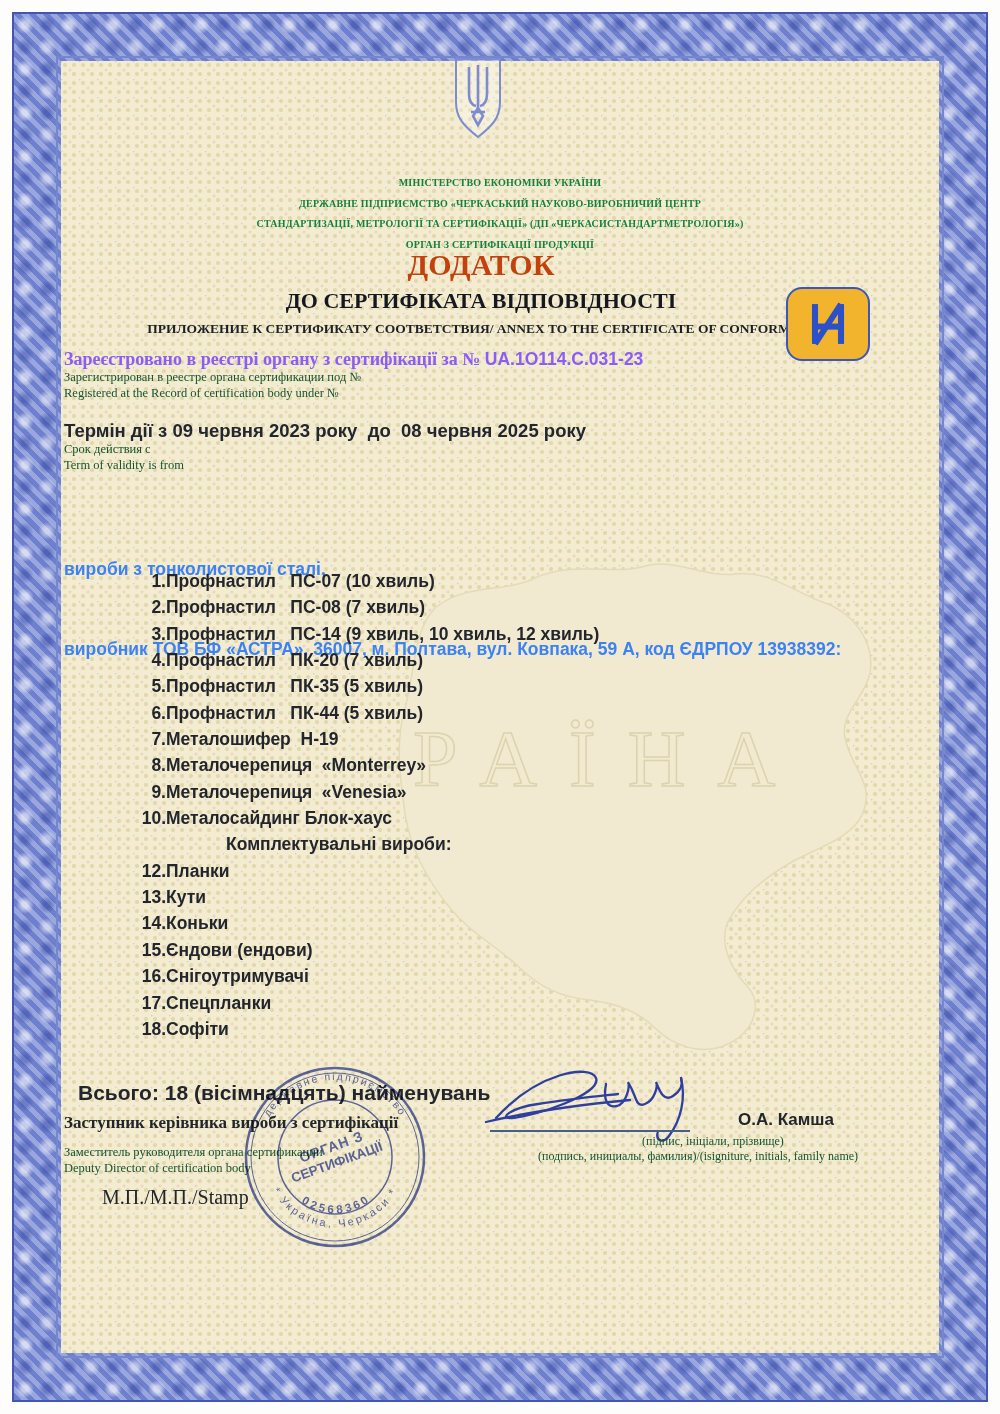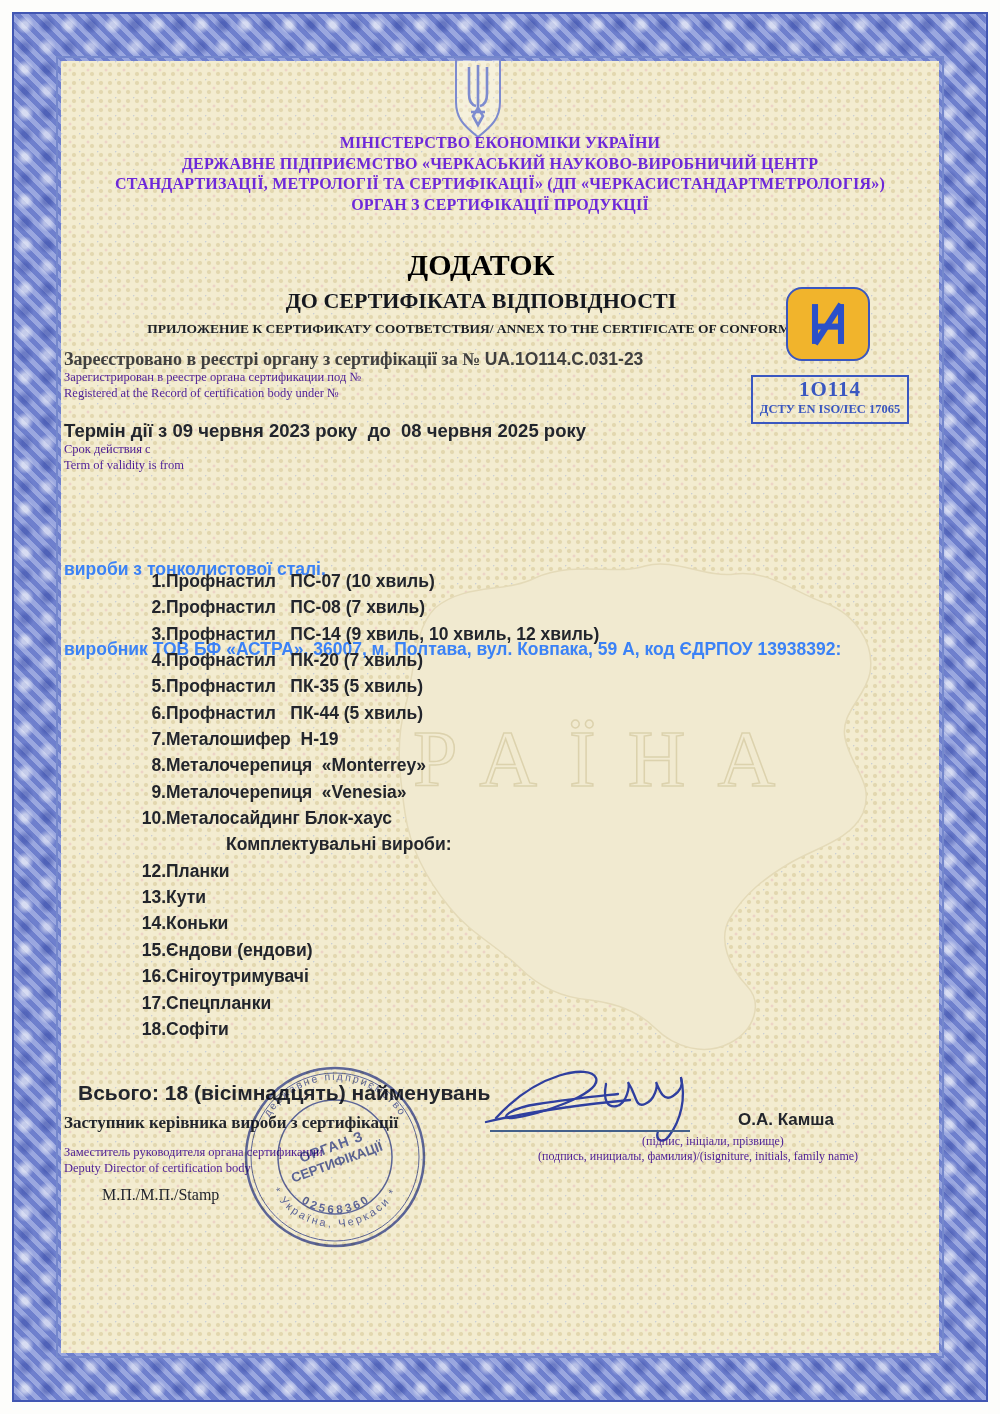--- a/index.html
+++ b/index.html
@@ -18,26 +18,26 @@
   .paper{position:absolute;inset:61px;background-color:#f3ecd0;
     background-image:
       radial-gradient(circle at 4px 4px, rgba(213,198,148,.55) 1.5px, transparent 2.6px),
       radial-gradient(circle at 0px 0px, rgba(150,170,220,.45) 1px, transparent 1.9px),
       radial-gradient(circle at 9px 9px, rgba(226,172,182,.38) 1px, transparent 1.9px);
     background-size:9px 9px,18px 18px,18px 18px;}
   .abs{position:absolute;}
   .ctr{left:62px;right:62px;text-align:center;}
   .serifB{font-family:"Liberation Serif", serif;font-weight:bold;}
   .sansB{font-family:"Liberation Sans", sans-serif;font-weight:bold;}
-  .hdr{font-size:16px;line-height:20.5px;letter-spacing:.2px;color:#6d28d9;}
-  .title1{font-size:30px;line-height:34px;color:#000000;}
+  .hdr{font-size:10px;line-height:20.5px;letter-spacing:.2px;color:#15803d;margin-top:40px;}
+  .title1{font-size:30px;line-height:34px;color:#c2410c;}
   .title2{font-size:22px;line-height:38px;color:#15181f;}
   .title-sub{font-size:13.5px;line-height:18px;color:#1c2026;}
-  .small{font-size:12.5px;line-height:15.5px;color:#4c1d95;}
-  .regmain{font-size:18px;color:#404040;}
+  .small{font-size:12.5px;line-height:15.5px;color:#14532d;}
+  .regmain{font-size:18px;color:#8b5cf6;}
   .regnum{font-family:"Liberation Sans", sans-serif;font-weight:bold;font-size:17.5px;}
   .termmain{font-size:18.5px;color:#22262e;white-space:pre-wrap;}
   .prod{font-size:17.5px;line-height:26.5px;color:#3b82f6;white-space:pre-wrap;}
   .list{left:126px;top:571px;width:700px;}
   .row{display:flex;height:26.35px;align-items:baseline;}
   .row .num{width:40px;text-align:right;flex:none;font-size:17.5px;}
   .row .lbl{font-size:17.5px;white-space:pre-wrap;}
   .row.subhead .lbl{margin-left:60px;text-align:center;}
   .badge{left:786px;top:287px;width:80px;height:70px;border-radius:16px;background:#f1b42c;
          border:2px solid #3a57c0;display:flex;align-items:center;justify-content:center;}
@@ -98,24 +98,20 @@
       <svg width="52" height="52" viewBox="0 0 60 60">
         <g stroke="#2b50c8" stroke-width="7" fill="none">
           <path d="M 45,7 V 53"></path>
           <path d="M 45,7 L 15,53"></path>
           <path d="M 15,7 V 53"></path>
           <path d="M 15,33 H 45"></path>
         </g>
       </svg>
     </div>
 
-    <div class="abs codebox serifB">
-      <div class="c1">1О114</div>
-      <div class="c2">ДСТУ EN ISO/ІЕС 17065</div>
-    </div>
 
     <div class="abs" style="left:64px;top:349px;width:720px;">
       <div class="serifB regmain"><span>Зареєстровано в реєстрі органу з сертифікації за № </span><span class="regnum">UA.1О114.С.031-23</span></div>
       <div class="small">Зарегистрирован в реестре органа сертификации под №</div>
       <div class="small">Registered at the Record of certification body under №</div>
     </div>
 
     <div class="abs" style="left:64px;top:420px;width:720px;">
       <div class="sansB termmain">Термін дії з 09 червня 2023 року  до  08 червня 2025 року</div>
       <div class="small">Срок действия с</div>
@@ -220,21 +216,21 @@
     <span class="lbl">Софіти</span>
   </div>
 </div>
     </div>
 
     <div class="abs sansB" style="left:78px;top:1081px;font-size:21px;text-align:center;">Всього: 18 (вісімнадцять) найменувань</div>
 
     <div class="abs serifB" style="left:64px;top:1113px;font-size:17px;">Заступник керівника вироби з сертифікації</div>
     <div class="abs small" style="left:64px;top:1145px;">Заместитель руководителя органа сертификации</div>
     <div class="abs small" style="left:64px;top:1161px;">Deputy Director of certification body</div>
-    <div class="abs" style="left:102px;top:1186px;font-size:16px;">М.П./М.П./Stamp</div>
+    <div class="abs" style="left:102px;top:1186px;font-size:20px;">М.П./М.П./Stamp</div>
 
     <svg class="abs sig" viewBox="0 0 235 100">
       <g fill="none" stroke="#2f3f9f" stroke-width="2.3" stroke-linecap="round">
         <path d="M 18,62 C 60,16 112,8 118,22 C 124,38 58,60 34,62 C 20,63 32,52 60,48 C 92,43 122,40 140,38"></path>
         <path d="M 8,66 C 50,56 110,48 152,44"></path>
         <path d="M 128,28 C 125,44 129,52 139,50 C 149,47 152,30 150,26 C 159,40 157,52 167,48 C 177,44 180,30 178,26 C 182,36 186,46 195,40 C 203,35 205,28 203,22"></path>
         <path d="M 203,22 C 208,42 203,64 191,80 C 185,88 177,85 180,75"></path>
       </g>
       <line x1="12" y1="75" x2="212" y2="75" stroke="#44608a" stroke-width="1.8"></line>
     </svg>

